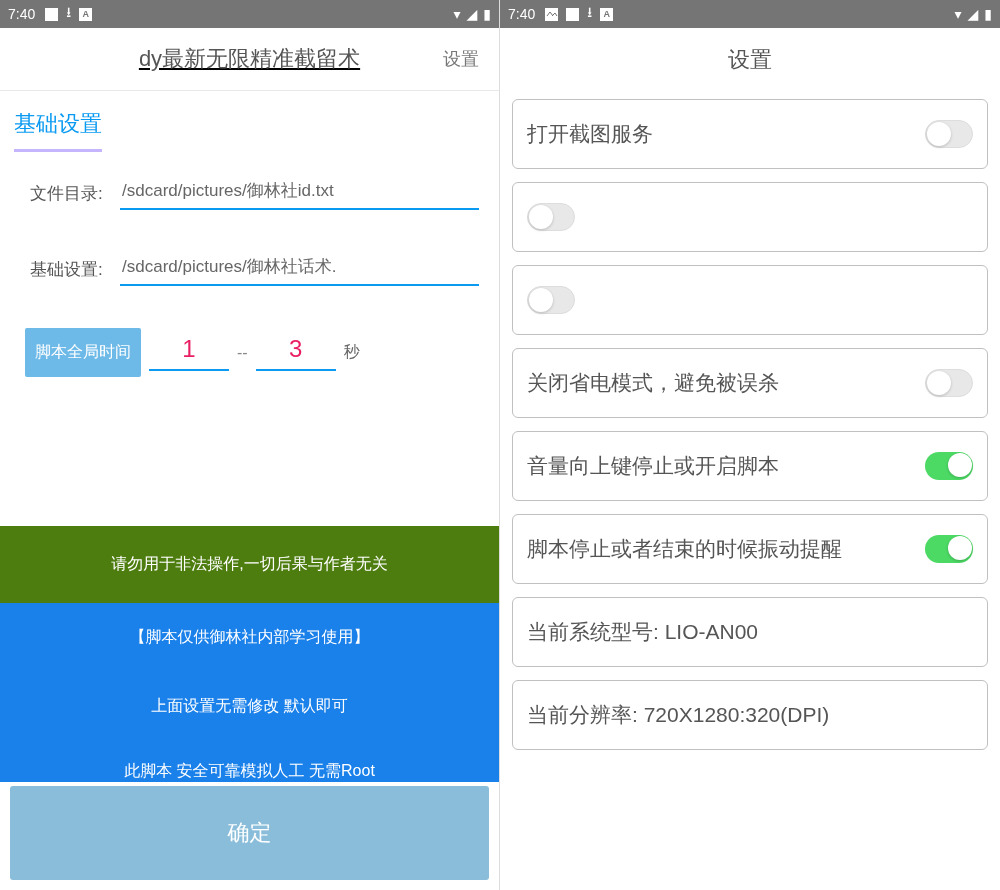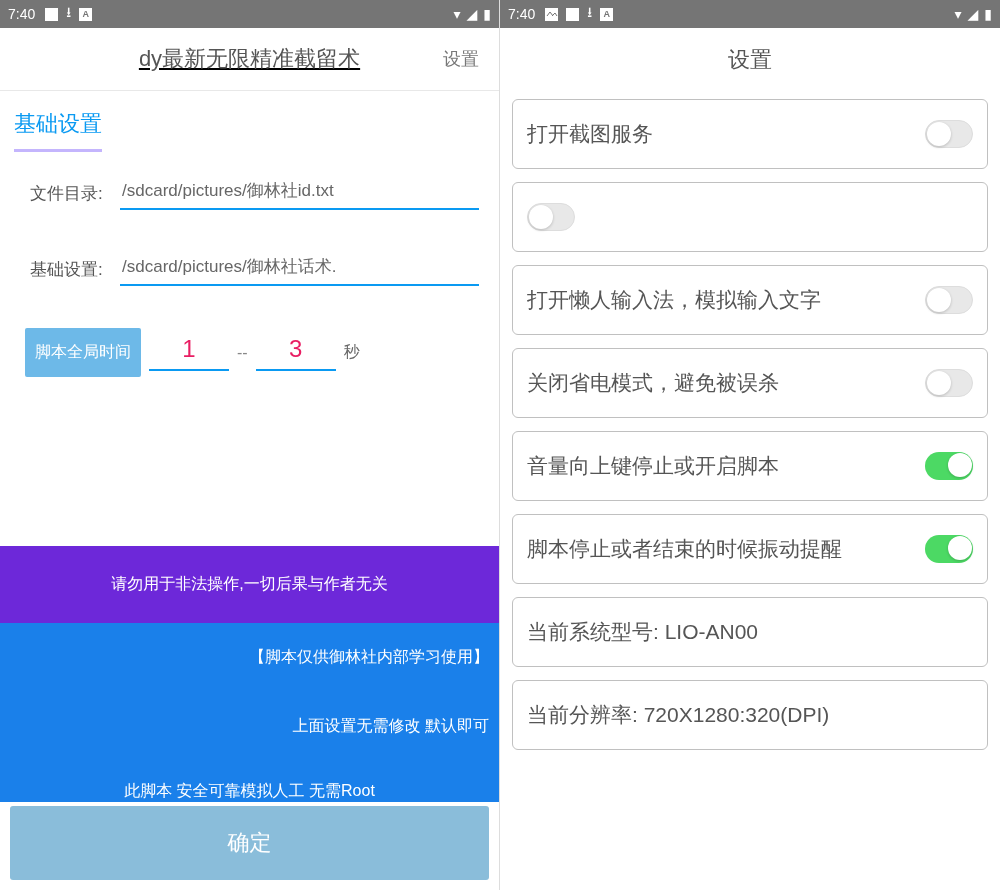--- a/index.html
+++ b/index.html
@@ -119,41 +119,41 @@
   color: #e91e63;
   outline: none;
   padding-bottom: 6px;
 }
 .time-sep { color: #888; font-size: 16px; }
 .time-unit { color: #666; font-size: 16px; }
 
 .spacer { flex: 1; }
 
 .warn-banner {
-  background: #6d28d9;
+  background: #4d7c0f;
   color: #fff;
   text-align: center;
   padding: 28px 10px;
   font-size: 16px;
 }
 .info-banner {
   background: #1a80ea;
   color: #fff;
   text-align: center;
   font-size: 16px;
 }
-.info-line { padding: 24px 10px; text-align: right; }
+.info-line { padding: 24px 26px; }
 .info-line-cut { padding: 20px 10px 0 10px; }
 
 .confirm-btn {
   background: #8abdda;
   color: #fff;
   border: none;
   margin: 4px 10px 10px 10px;
-  padding: 22px;
+  padding: 32px;
   font-size: 22px;
   border-radius: 3px;
 }
 
 .settings-header {
   height: 63px;
   display: flex;
   align-items: center;
   justify-content: center;
   font-size: 22px;
@@ -286,21 +286,20 @@
 
     <div class="settings-list" id="settings-list">
         <div class="settings-item">
           <span class="settings-item-label">打开截图服务</span>
           <div class="toggle toggle-off"></div>
         </div>
         <div class="settings-item">
           <div class="toggle toggle-off"></div>
         </div>
         <div class="settings-item">
-          <span class="settings-item-label">打开懒人输入法，模拟输入文字</span>
           <div class="toggle toggle-off"></div>
         </div>
         <div class="settings-item">
           <span class="settings-item-label">关闭省电模式，避免被误杀</span>
           <div class="toggle toggle-off"></div>
         </div>
         <div class="settings-item">
           <span class="settings-item-label">音量向上键停止或开启脚本</span>
           <div class="toggle toggle-on"></div>
         </div>

